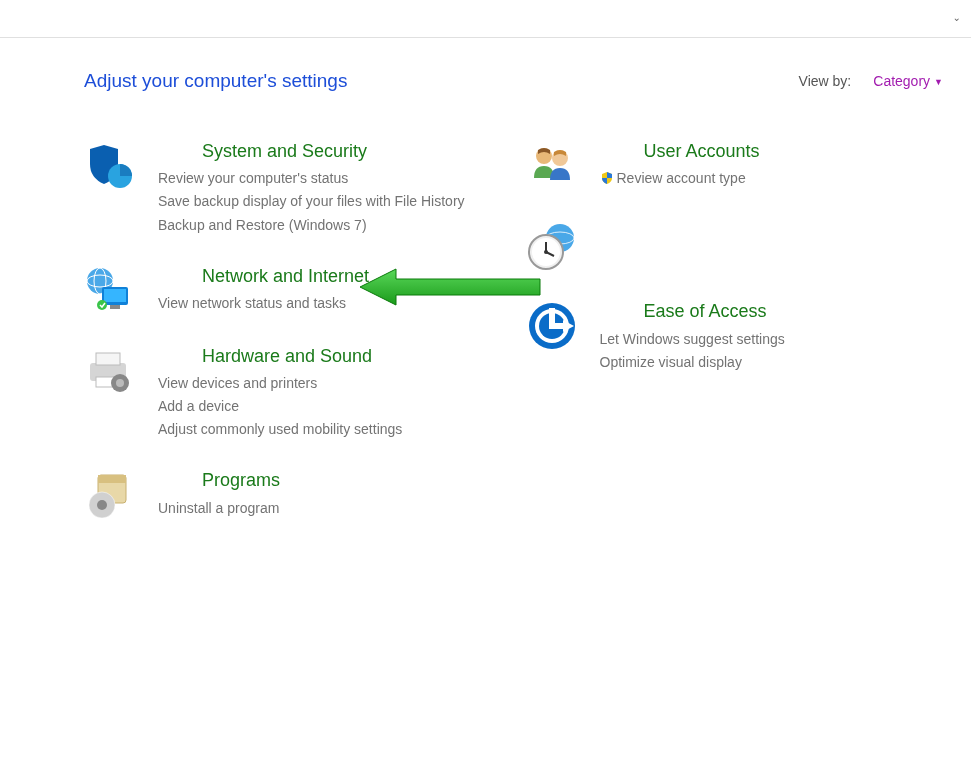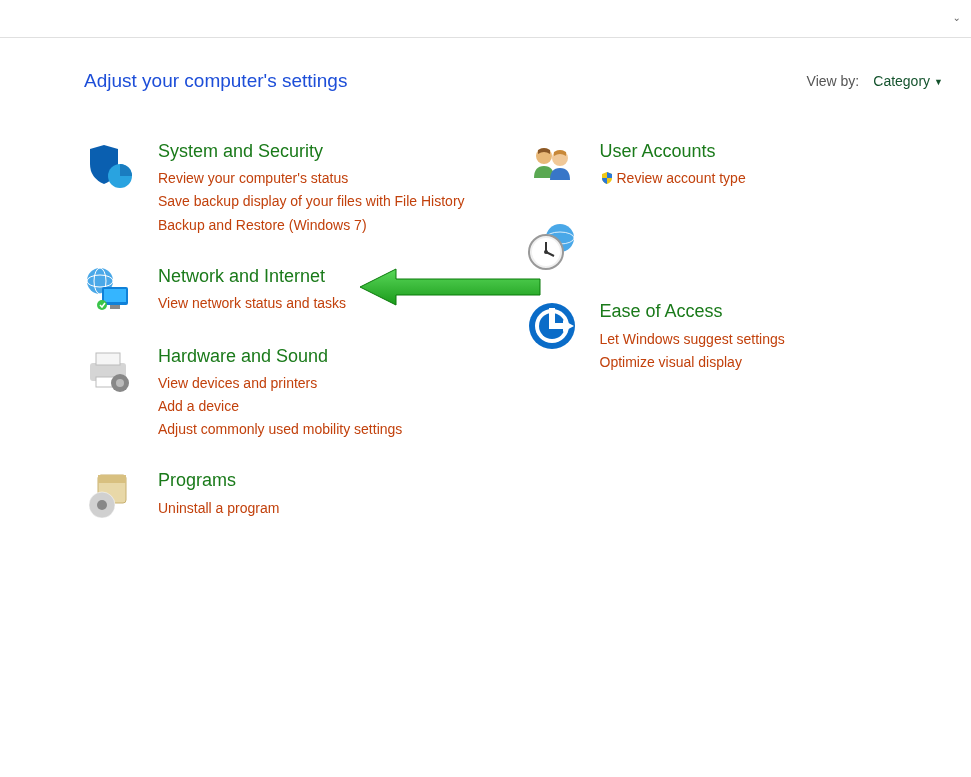--- a/index.html
+++ b/index.html
@@ -34,26 +34,26 @@
       margin-bottom: 48px;
     }
     .page-title {
       font-size: 19px;
       font-weight: 400;
       color: #1d4ed8;
     }
     .viewby {
       display: flex;
       align-items: flex-end;
-      gap: 14px;
+      gap: 22px;
       margin-right: -12px;
     }
     .viewby-label { color: #555; }
     .viewby-value {
-      color: #14532d;
+      color: #a21caf;
       cursor: pointer;
       display: inline-flex;
       align-items: center;
       gap: 4px;
     }
     .viewby-value .arrow {
       font-size: 9px;
       position: relative;
       top: 1px;
     }
@@ -77,24 +77,25 @@
       justify-content: center;
     }
     .cat-texts { flex: 1; padding-top: 0; }
     .cat-title {
       font-size: 18px;
       font-weight: 400;
       color: #1a7a1a;
       cursor: pointer;
       margin-bottom: 4px;
       line-height: 1.3;
+      margin-left: 44px;
     }
     .cat-link {
       display: block;
-      color: #c2410c;
+      color: #737373;
       cursor: pointer;
       line-height: 1.65;
       font-size: 14px;
     }
     .shield-inline {
       display: inline-block;
       vertical-align: -2px;
       margin-right: 3px;
     }
     .annotation-arrow {

